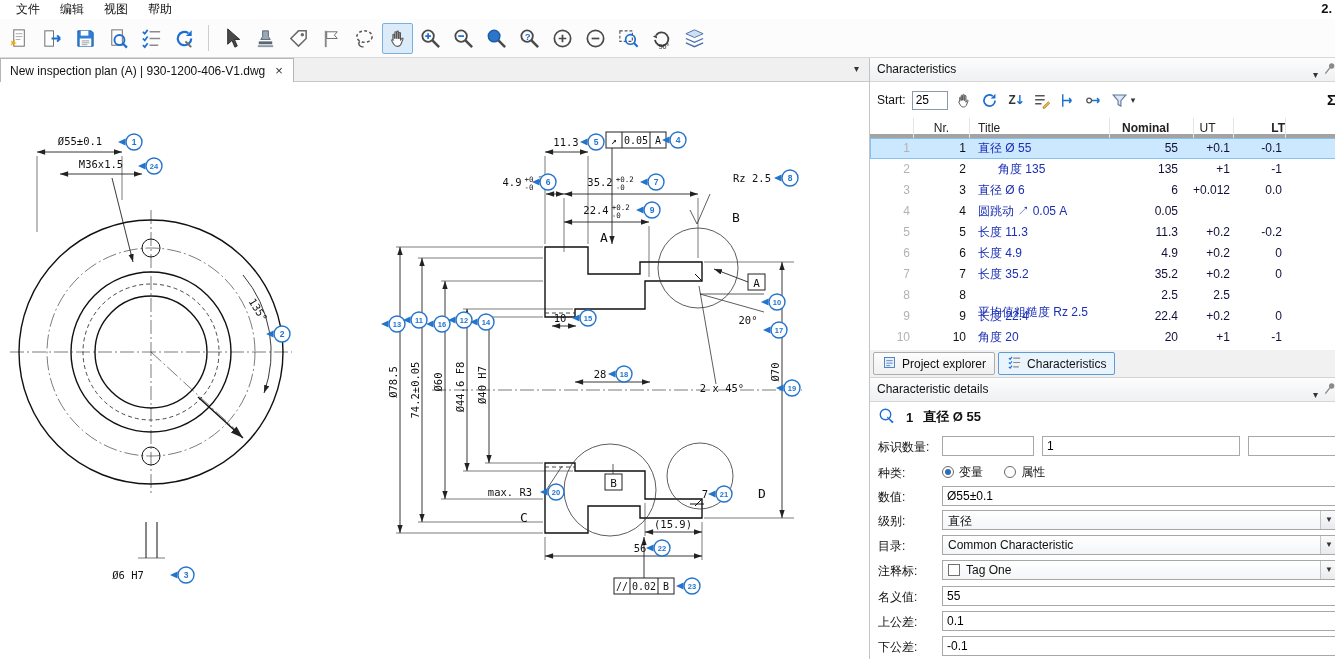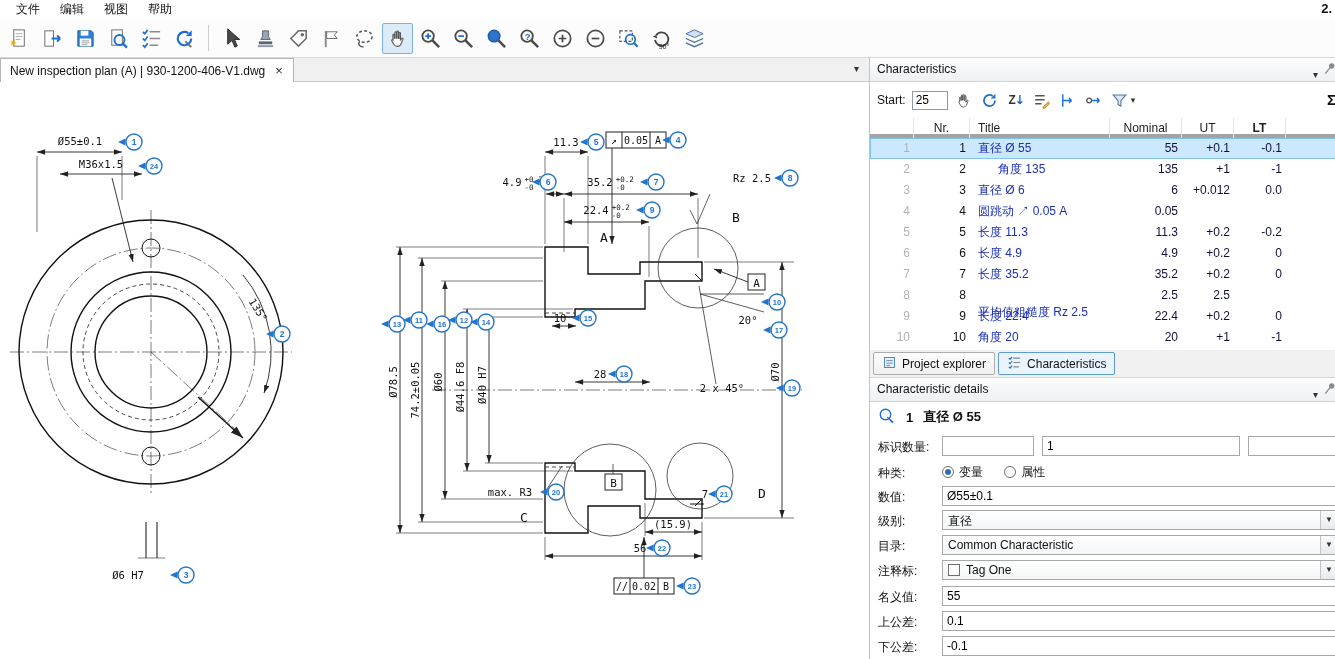--- a/index.html
+++ b/index.html
@@ -583,23 +583,23 @@
         </span>
         <span class="fchev">▾</span>
       </span>
     <span class="sigma">Σ</span>
   </div>
 
   <div class="thead" id="char-table-head">
       <span class="tc" style="left: 0px; width: 44px; text-align: center;"></span>
       <span class="tc" style="left: 44px; width: 56px; text-align: center;">Nr.</span>
       <span class="tc" style="left: 100px; width: 140px; text-align: left; padding-left: 8px;">Title</span>
-      <span class="tc" style="left: 240px; width: 72px; text-align: center;">Nominal</span>
+      <span class="tc" style="left: 252px; width: 72px;  font-weight: bold;">Nominal</span>
       <span class="tc" style="left: 312px; width: 52px; text-align: center;">UT</span>
-      <span class="tc" style="left: 364px; width: 52px; text-align: center; font-weight: bold;">LT</span>
+      <span class="tc" style="left: 364px; width: 52px; text-align: right; font-weight: bold;">LT</span>
     </div>
   <div class="tbody" id="char-table-body">
       <div class="trow sel" style="top: 0px;">
         <span class="cell cidx" style="left: 0px; width: 40px;">1</span>
         <span class="cell cnum" style="left: 44px; width: 52px;">1</span>
         <span class="cell ctitle" style="left: 108px; width: 160px;">直径 Ø 55</span>
         <span class="cell cval" style="left: 240px; width: 68px;">55</span>
         <span class="cell cval" style="left: 312px; width: 48px;">+0.1</span>
         <span class="cell cval" style="left: 364px; width: 48px;">-0.1</span>
       </div>

